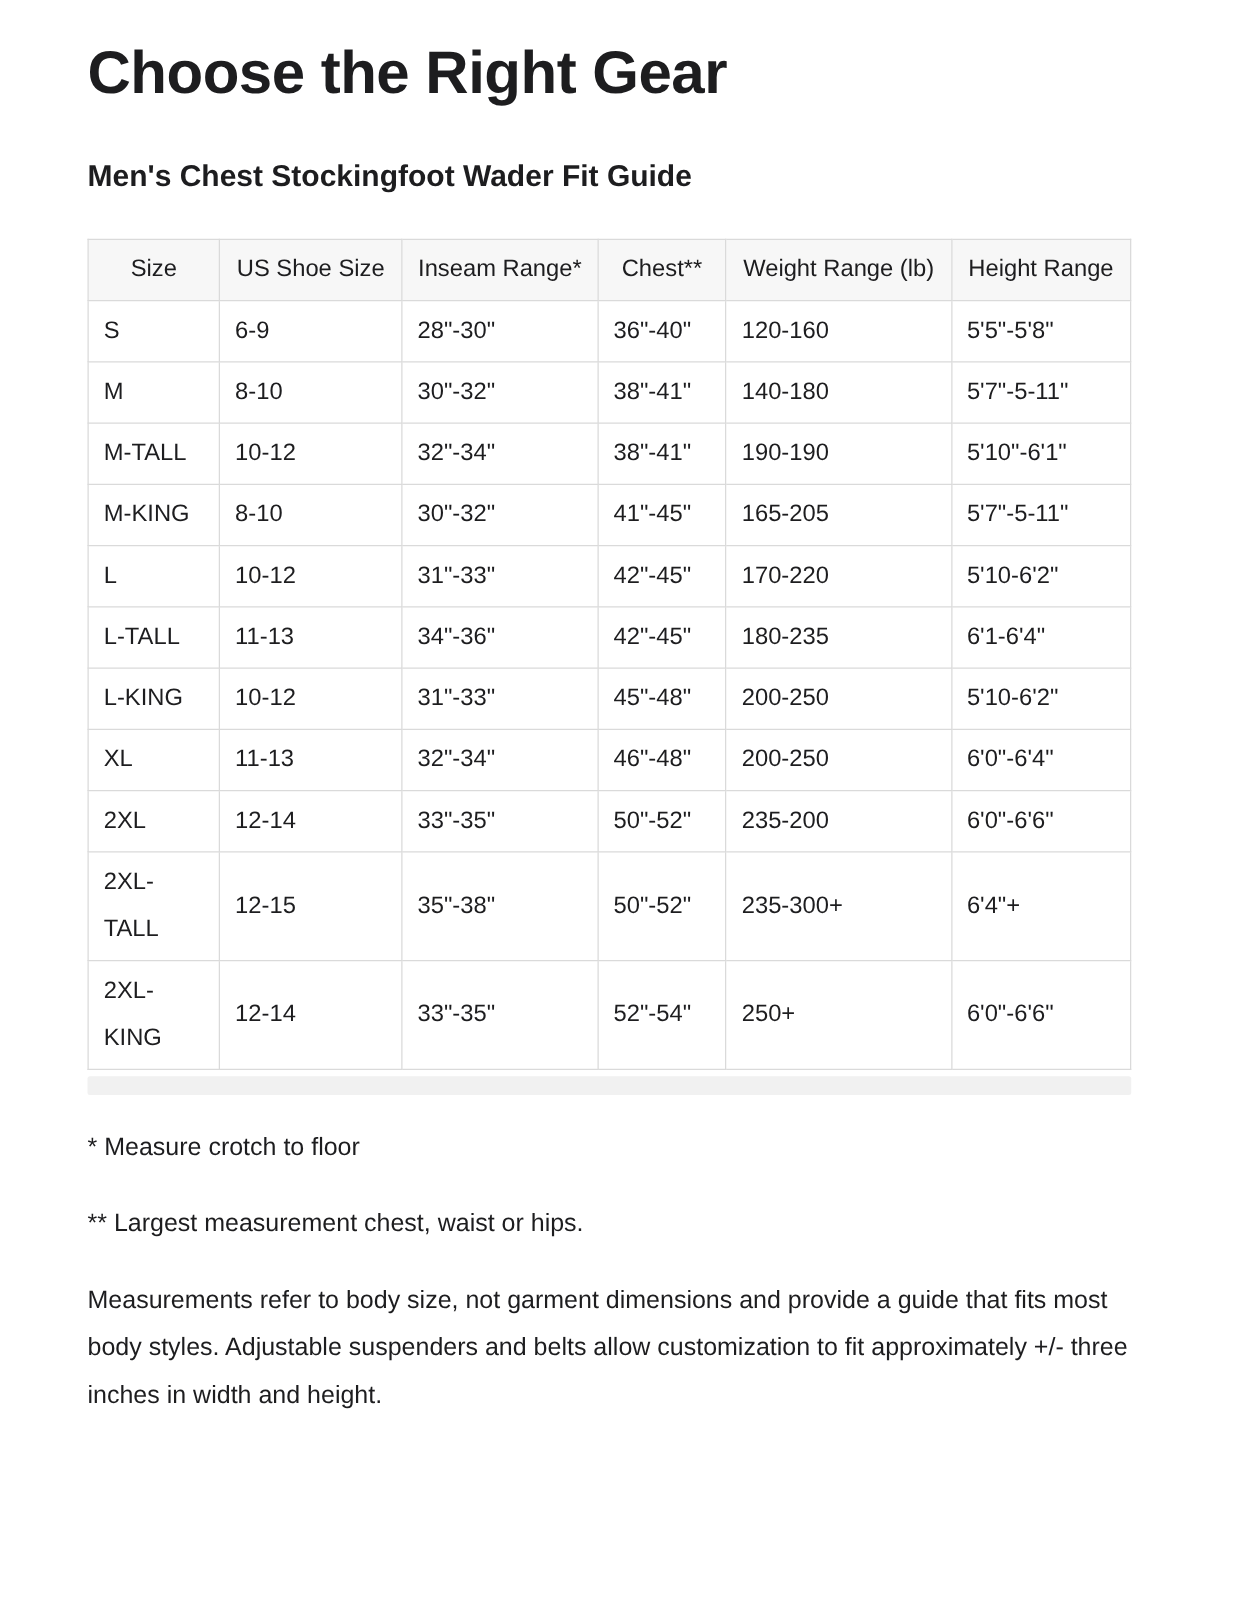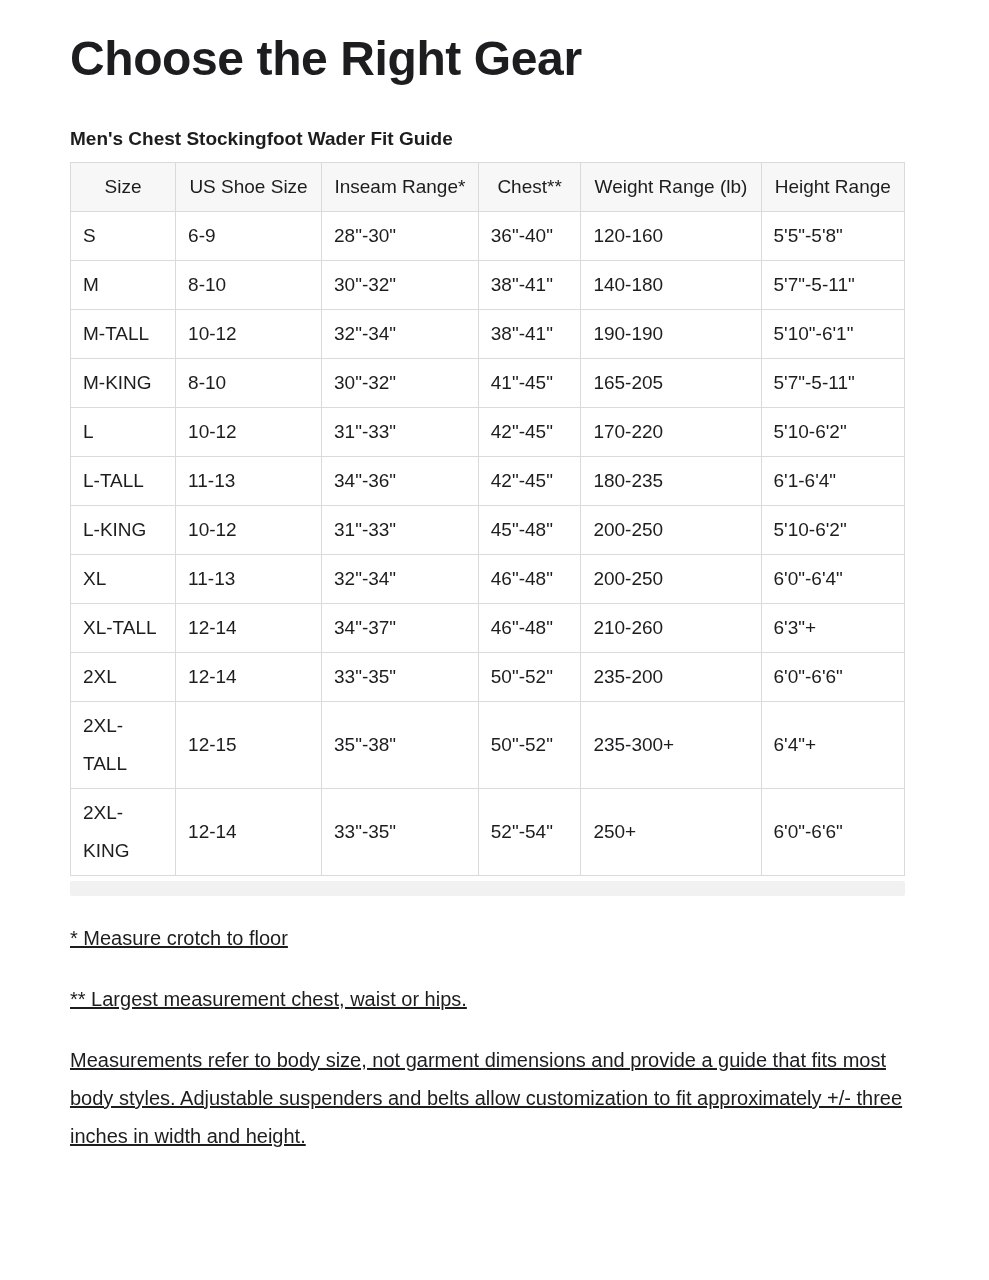--- a/index.html
+++ b/index.html
@@ -21,23 +21,23 @@
     padding:33px 84px 30px 70px;
   }
   h1.page-title{
     font-size:48px;
     font-weight:700;
     letter-spacing:-0.4px;
     margin:0 0 42px 0;
     line-height:1.1;
   }
   h2.section-subtitle{
-    font-size:19px;
+    font-size:24px;
     font-weight:700;
-    margin:0 0 12px 0;
+    margin:0 0 36px 0;
     line-height:1.15;
   }
   .table-wrap{ width:100%; }
   table.fit-table{
     width:100%;
     border-collapse:collapse;
     table-layout:fixed;
     font-size:19px;
   }
   .fit-table th, .fit-table td{
@@ -67,21 +67,20 @@
     height:15px;
     background:var(--track);
     margin-top:5px;
     border-radius:2px;
   }
   p.note{
     font-size:20px;
     line-height:38px;
     margin:23px 0 0 0;
     max-width:835px;
-    text-decoration:underline;
   }
 </style>
 </head>
 <body>
 
 <div class="page">
 
   <h1 class="page-title">Choose the Right Gear</h1>
 
   <h2 class="section-subtitle">Men's Chest Stockingfoot Wader Fit Guide</h2>
@@ -165,28 +164,20 @@
           </tr>
           <tr>
             <td>XL</td>
             <td>11-13</td>
             <td>32"-34"</td>
             <td>46"-48"</td>
             <td>200-250</td>
             <td>6'0"-6'4"</td>
           </tr>
           <tr>
-            <td>XL-TALL</td>
-            <td>12-14</td>
-            <td>34"-37"</td>
-            <td>46"-48"</td>
-            <td>210-260</td>
-            <td>6'3"+</td>
-          </tr>
-          <tr>
             <td>2XL</td>
             <td>12-14</td>
             <td>33"-35"</td>
             <td>50"-52"</td>
             <td>235-200</td>
             <td>6'0"-6'6"</td>
           </tr>
           <tr>
             <td>2XL-TALL</td>
             <td>12-15</td>

